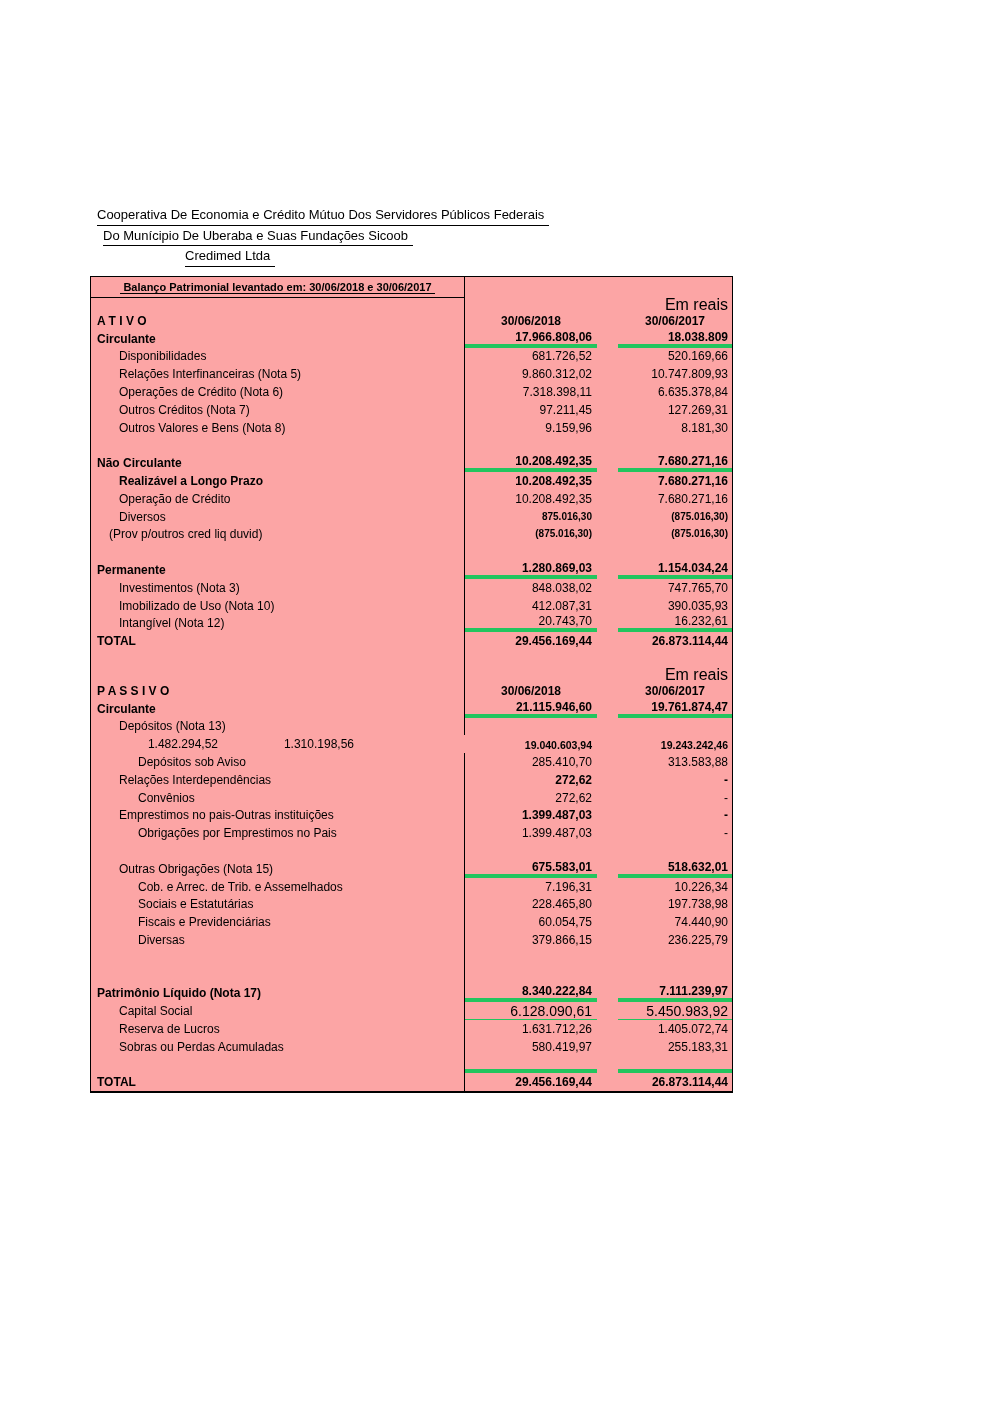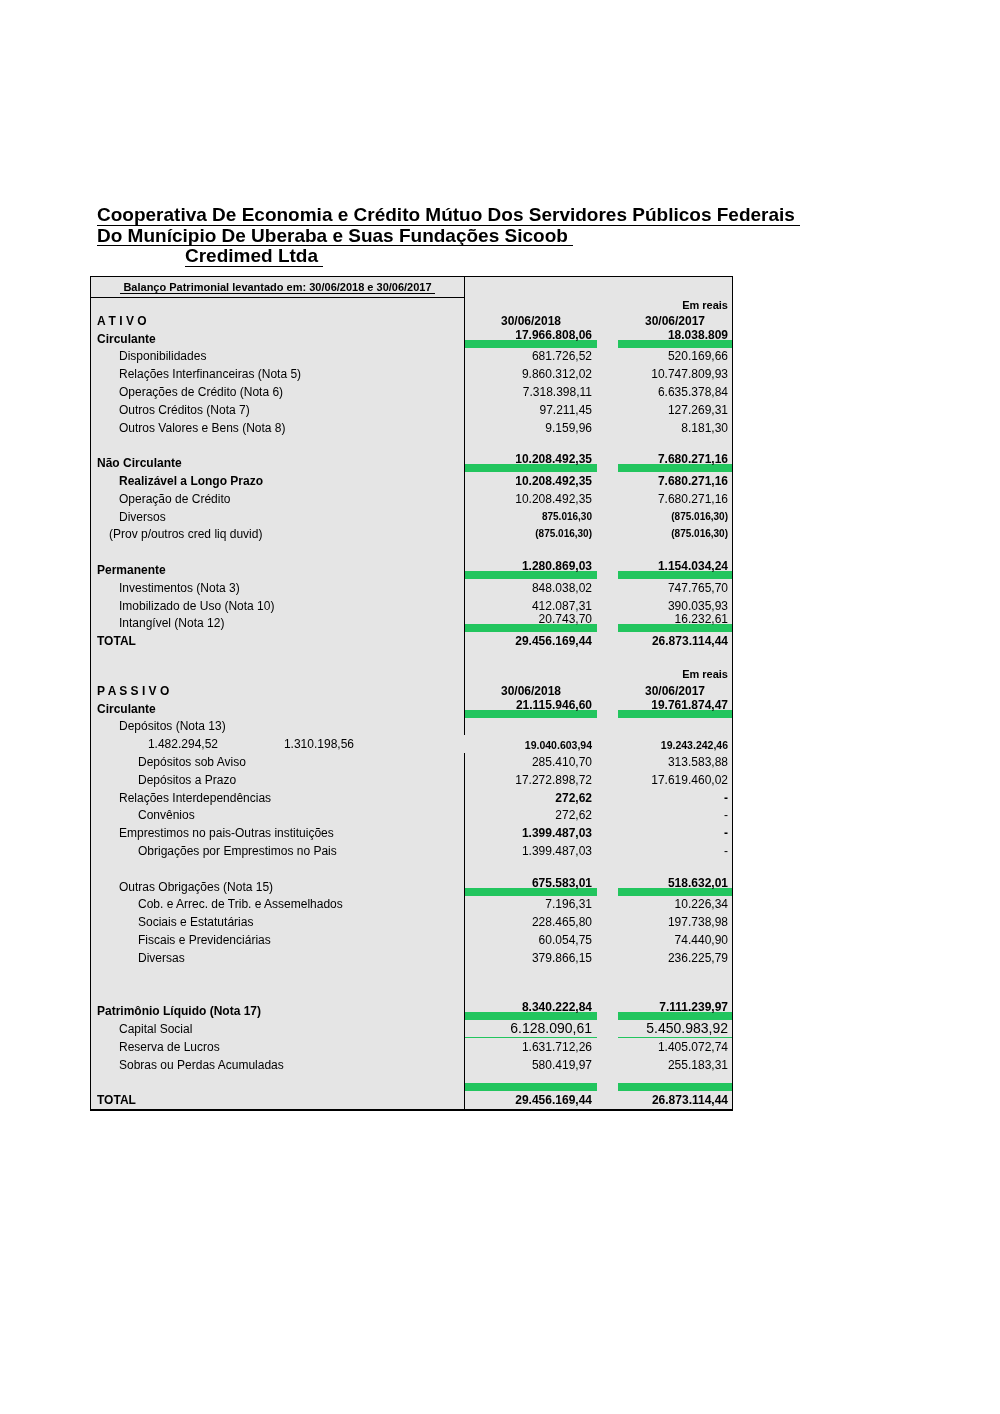--- a/index.html
+++ b/index.html
@@ -1,27 +1,27 @@
 <!DOCTYPE html>
 <html><head>
 <meta charset="utf-8">
 <style>
   html,body{margin:0;padding:0;}
   body{background:#ffffff;font-family:"Liberation Sans","DejaVu Sans",sans-serif;color:#000;}
   #page{position:relative;width:1000px;height:1414px;background:#ffffff;overflow:hidden;}
 
   
-  #title{position:absolute;left:97px;top:205px;font-size:19px;font-weight:bold;line-height:19.5px;}
+  #title{position:absolute;left:97px;top:205px;font-size:13px;font-weight:normal;line-height:19.5px;}
   #title .tline{display:table;border-bottom:1.6px solid #000;padding:0 5px 0 0;white-space:nowrap;}
-  #title .t2{}
+  #title .t2{margin-left:6px;}
   #title .t3{margin-left:88px;}
 
   
   #bal-table{position:absolute;left:90px;top:276px;width:643px;box-sizing:border-box;
-             border:1.5px solid #000;border-bottom-width:2px;background:#e5e5e5;text-align:center;}
+             border:1.5px solid #000;border-bottom-width:2px;background:#fca5a5;text-align:center;}
   #thead{display:flex;height:21px;align-items:stretch;}
   #thead .hl{flex:1;border-right:1.5px solid #000;border-bottom:1.5px solid #000;
              display:flex;align-items:center;justify-content:center;}
   #thead .hl span{font-size:11px;font-weight:bold;border-bottom:1.5px solid #000;padding:0 3px 0 3px;white-space:nowrap;}
   #thead .hr{width:267px;}
 
   .row{display:flex;align-items:stretch;height:17.8px;font-size:12px;line-height:1;}
   .row .lbl{flex:1;display:flex;align-items:center;border-right:1.5px solid #000;
             box-sizing:border-box;white-space:nowrap;overflow:hidden;}
   .row .v1{width:132px;display:flex;align-items:center;justify-content:flex-end;
@@ -32,29 +32,29 @@
 
   .i0{padding-left:6px;}
   .i1{padding-left:28px;}
   .i2{padding-left:47px;}
   .ip{padding-left:18px;}
 
   .sec .lbl,.sec .v1,.sec .v2{font-weight:bold;}
   .bold .lbl,.bold .v1,.bold .v2{font-weight:bold;}
   .hdr .lbl{font-weight:bold;}
   .hdr .v1,.hdr .v2{font-weight:bold;justify-content:center;padding-right:0;}
-  .u .v1,.u .v2{border-bottom:8px solid #22c55e;}
+  .u .v1,.u .v2{border-bottom:4px solid #22c55e;}
   .bv .v1,.bv .v2{font-weight:bold;}
   .bvs .v1,.bvs .v2{font-weight:bold;font-size:10.5px;margin-top:28px;}
   .bvx .v1,.bvx .v2{font-weight:bold;font-size:10px;}
   .tiny .v1,.tiny .v2{font-size:14px;}
   .tiny .v1{border-bottom-width:1.5px;}
   .tiny .v2{border-bottom-width:1.5px;}
   .emr{height:14px;}
-  .emr .v2{font-weight:bold;font-size:11px;}
+  .emr .v2{font-weight:normal;font-size:16px;}
 </style>
 </head>
 <body>
 
 <div id="page">
 
   <div id="title">
     <div class="tline t1">Cooperativa De Economia e Crédito Mútuo Dos Servidores Públicos Federais</div>
     <div class="tline t2">Do Munícipio De Uberaba e Suas Fundações Sicoob</div>
     <div class="tline t3">Credimed Ltda</div>
@@ -222,26 +222,20 @@
           <span class="v1">1.482.294,52</span>
           <span class="gap"></span>
           <span class="v2">1.310.198,56</span>
         </div>
         <div class="row ">
           <span class="lbl i2">Depósitos sob Aviso</span>
           <span class="v1">285.410,70</span>
           <span class="gap"></span>
           <span class="v2">313.583,88</span>
         </div>
-        <div class="row ">
-          <span class="lbl i2">Depósitos a Prazo</span>
-          <span class="v1">17.272.898,72</span>
-          <span class="gap"></span>
-          <span class="v2">17.619.460,02</span>
-        </div>
         <div class="row bv">
           <span class="lbl i1">Relações Interdependências</span>
           <span class="v1">272,62</span>
           <span class="gap"></span>
           <span class="v2">-</span>
         </div>
         <div class="row ">
           <span class="lbl i2">Convênios</span>
           <span class="v1">272,62</span>
           <span class="gap"></span>

